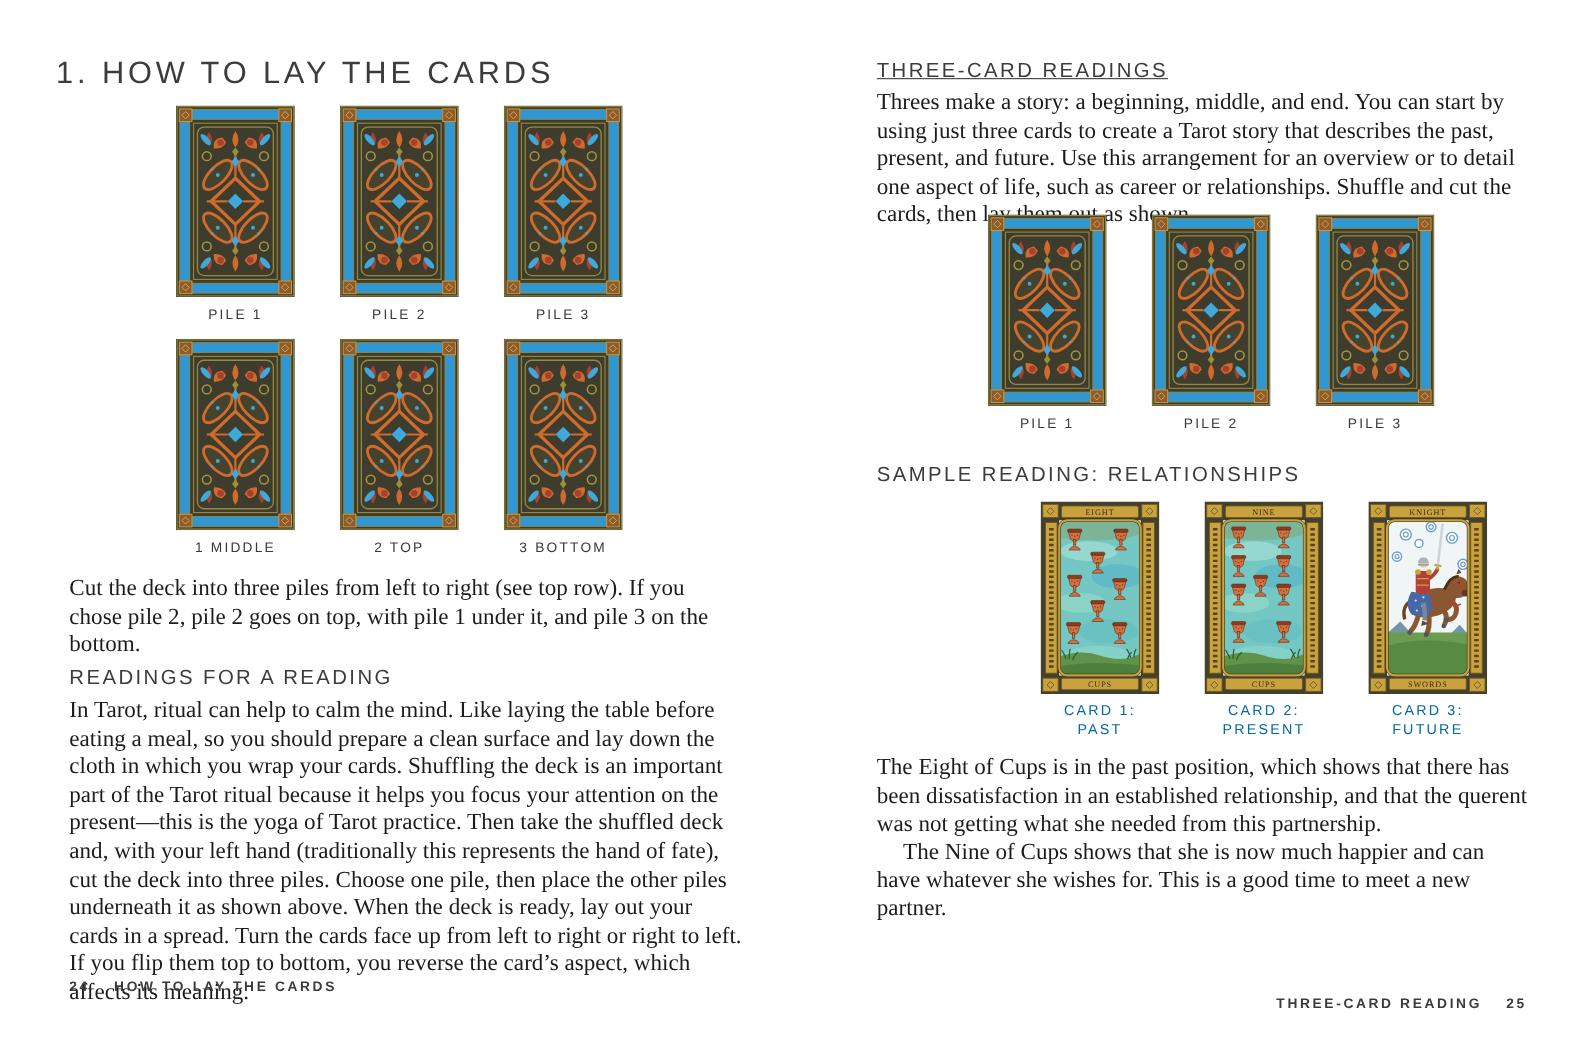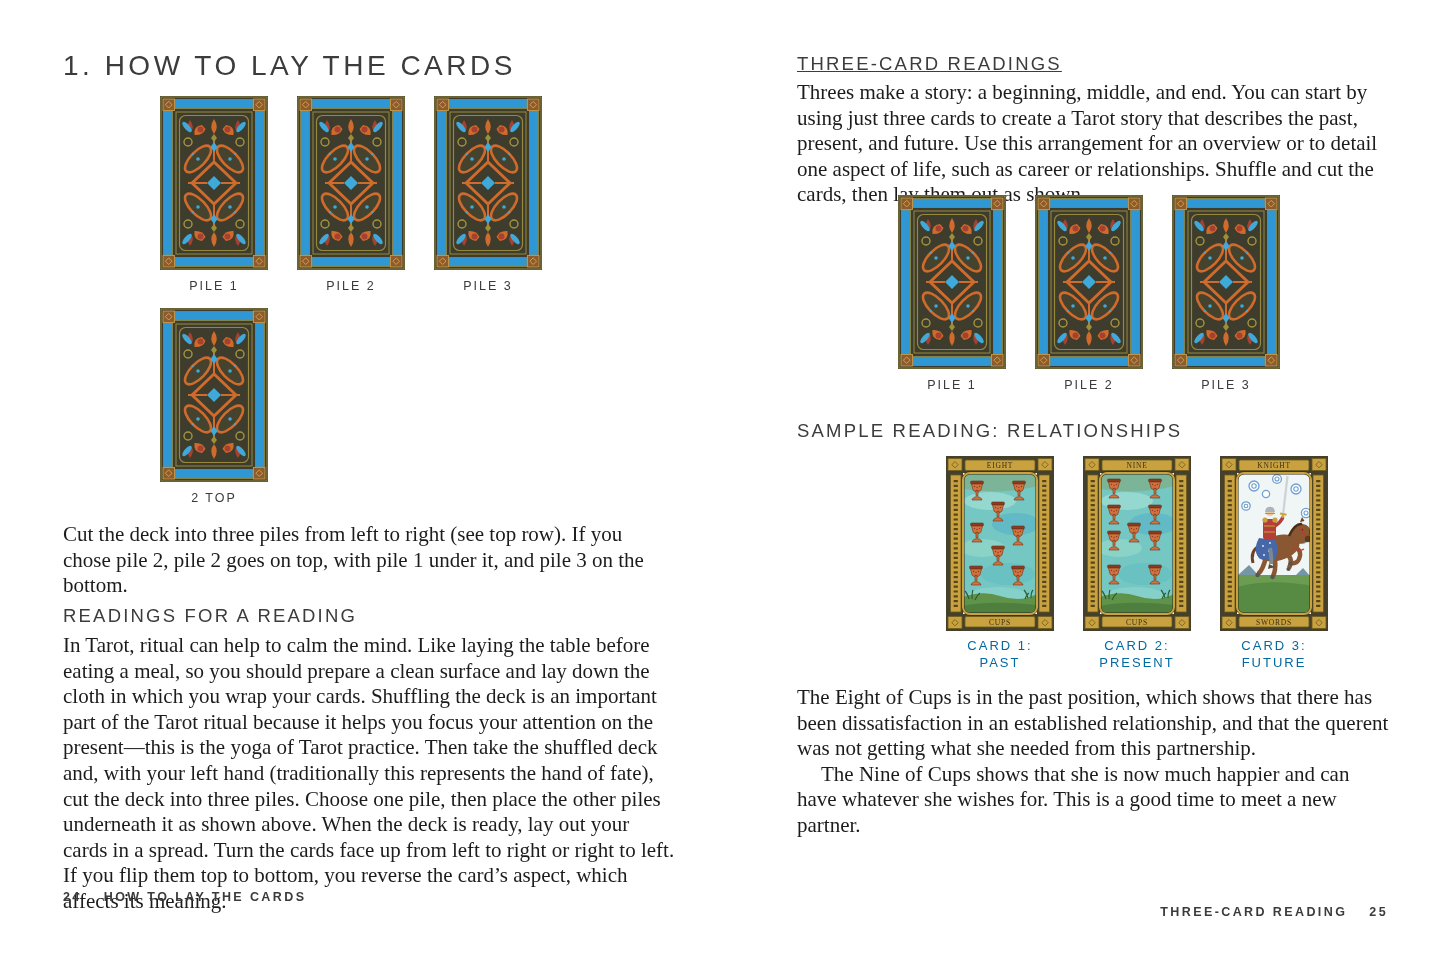--- a/index.html
+++ b/index.html
@@ -12,21 +12,21 @@
     font-family:"Liberation Sans", sans-serif; font-weight:400;
     font-size:28px; letter-spacing:3.5px; color:#3c3c3c;
   }
   .section-head {
     font-family:"Liberation Sans", sans-serif; font-weight:400;
     font-size:18.5px; letter-spacing:2.2px; color:#3c3c3c;
   }
   .body-text { font-size:21px; line-height:25.6px; color:#1c1c1c; }
   .indented p + p { text-indent:24px; }
 
-  .card-row { display:flex; gap:29px; }
+  .card-row { display:flex; gap:41px; }
   .card-fig { display:flex; flex-direction:column; align-items:center; width:108px; }
   .card-back-svg { width:108px; height:174px; display:block; }
   .tarot-svg { width:108px; height:175px; display:block; }
   .pile-label {
     font-family:"Liberation Sans", sans-serif; font-size:12.5px;
     letter-spacing:2px; color:#3a3a3a; margin-top:9px; white-space:nowrap;
   }
   .tarot-label {
     font-family:"Liberation Sans", sans-serif; font-size:13px;
     letter-spacing:2px; color:#0369a1; margin-top:7px; line-height:16.5px;
@@ -248,21 +248,21 @@
       <path d="M45.5 54 a4.8 4.8 0 0 1 9 0 l0.4 2 h-9.8 z" fill="#aab4bb"></path>
       <path d="M45 57.5 h10" stroke="#8b959c" stroke-width="1"></path>
 
       <line x1="63" y1="59" x2="67.5" y2="20" stroke="#cdd3d8" stroke-width="2.3"></line>
       <line x1="60" y1="57.5" x2="66.5" y2="58.8" stroke="#c9a23f" stroke-width="2"></line>
       <circle cx="62.8" cy="60.5" r="1.5" fill="#c9a23f"></circle>
     </g>
   </defs>
 </svg>
 
-<h1 class="abs page-title" style="left:63px; top:50px;text-align:center;">1. HOW TO LAY THE CARDS</h1>
+<h1 class="abs page-title" style="left:51px; top:50px;text-align:center;">1. HOW TO LAY THE CARDS</h1>
 
 <div class="abs card-row" style="left:160px; top:96px;">
   <figure class="card-fig">
     <svg class="card-back-svg" viewBox="0 0 108 174">
         <use href="#cardback"></use>
       </svg>
     <figcaption class="pile-label">PILE 1</figcaption>
   </figure>
   <figure class="card-fig">
     <svg class="card-back-svg" viewBox="0 0 108 174">
@@ -276,21 +276,33 @@
       </svg>
     <figcaption class="pile-label">PILE 3</figcaption>
   </figure>
 </div>
 
 <div class="abs card-row" style="left:160px; top:308px;">
   <figure class="card-fig">
     <svg class="card-back-svg" viewBox="0 0 108 174">
         <use href="#cardback"></use>
       </svg>
+    <figcaption class="pile-label">1 MIDDLE</figcaption>
+  </figure>
+  <figure class="card-fig">
+    <svg class="card-back-svg" viewBox="0 0 108 174">
+        <use href="#cardback"></use>
+      </svg>
     <figcaption class="pile-label">2 TOP</figcaption>
+  </figure>
+  <figure class="card-fig">
+    <svg class="card-back-svg" viewBox="0 0 108 174">
+        <use href="#cardback"></use>
+      </svg>
+    <figcaption class="pile-label">3 BOTTOM</figcaption>
   </figure>
 </div>
 
 <p class="abs body-text" style="left:63px; top:522px; width:606px;">Cut the deck into three piles from left to right (see top row). If you chose pile 2, pile 2 goes on top, with pile 1 under it, and pile 3 on the bottom.</p>
 
 <h2 class="abs section-head" style="left:63px; top:605px;">READINGS FOR A READING</h2>
 
 <p class="abs body-text" style="left:63px; top:633px; width:612px;">In Tarot, ritual can help to calm the mind. Like laying the table before eating a meal, so you should prepare a clean surface and lay down the cloth in which you wrap your cards. Shuffling the deck is an important part of the Tarot ritual because it helps you focus your attention on the present—this is the yoga of Tarot practice. Then take the shuffled deck and, with your left hand (traditionally this represents the hand of fate), cut the deck into three piles. Choose one pile, then place the other piles underneath it as shown above. When the deck is ready, lay out your cards in a spread. Turn the cards face up from left to right or right to left. If you flip them top to bottom, you reverse the card’s aspect, which affects its meaning.</p>
 
 <div class="abs footer" style="left:63px; top:890px;">

